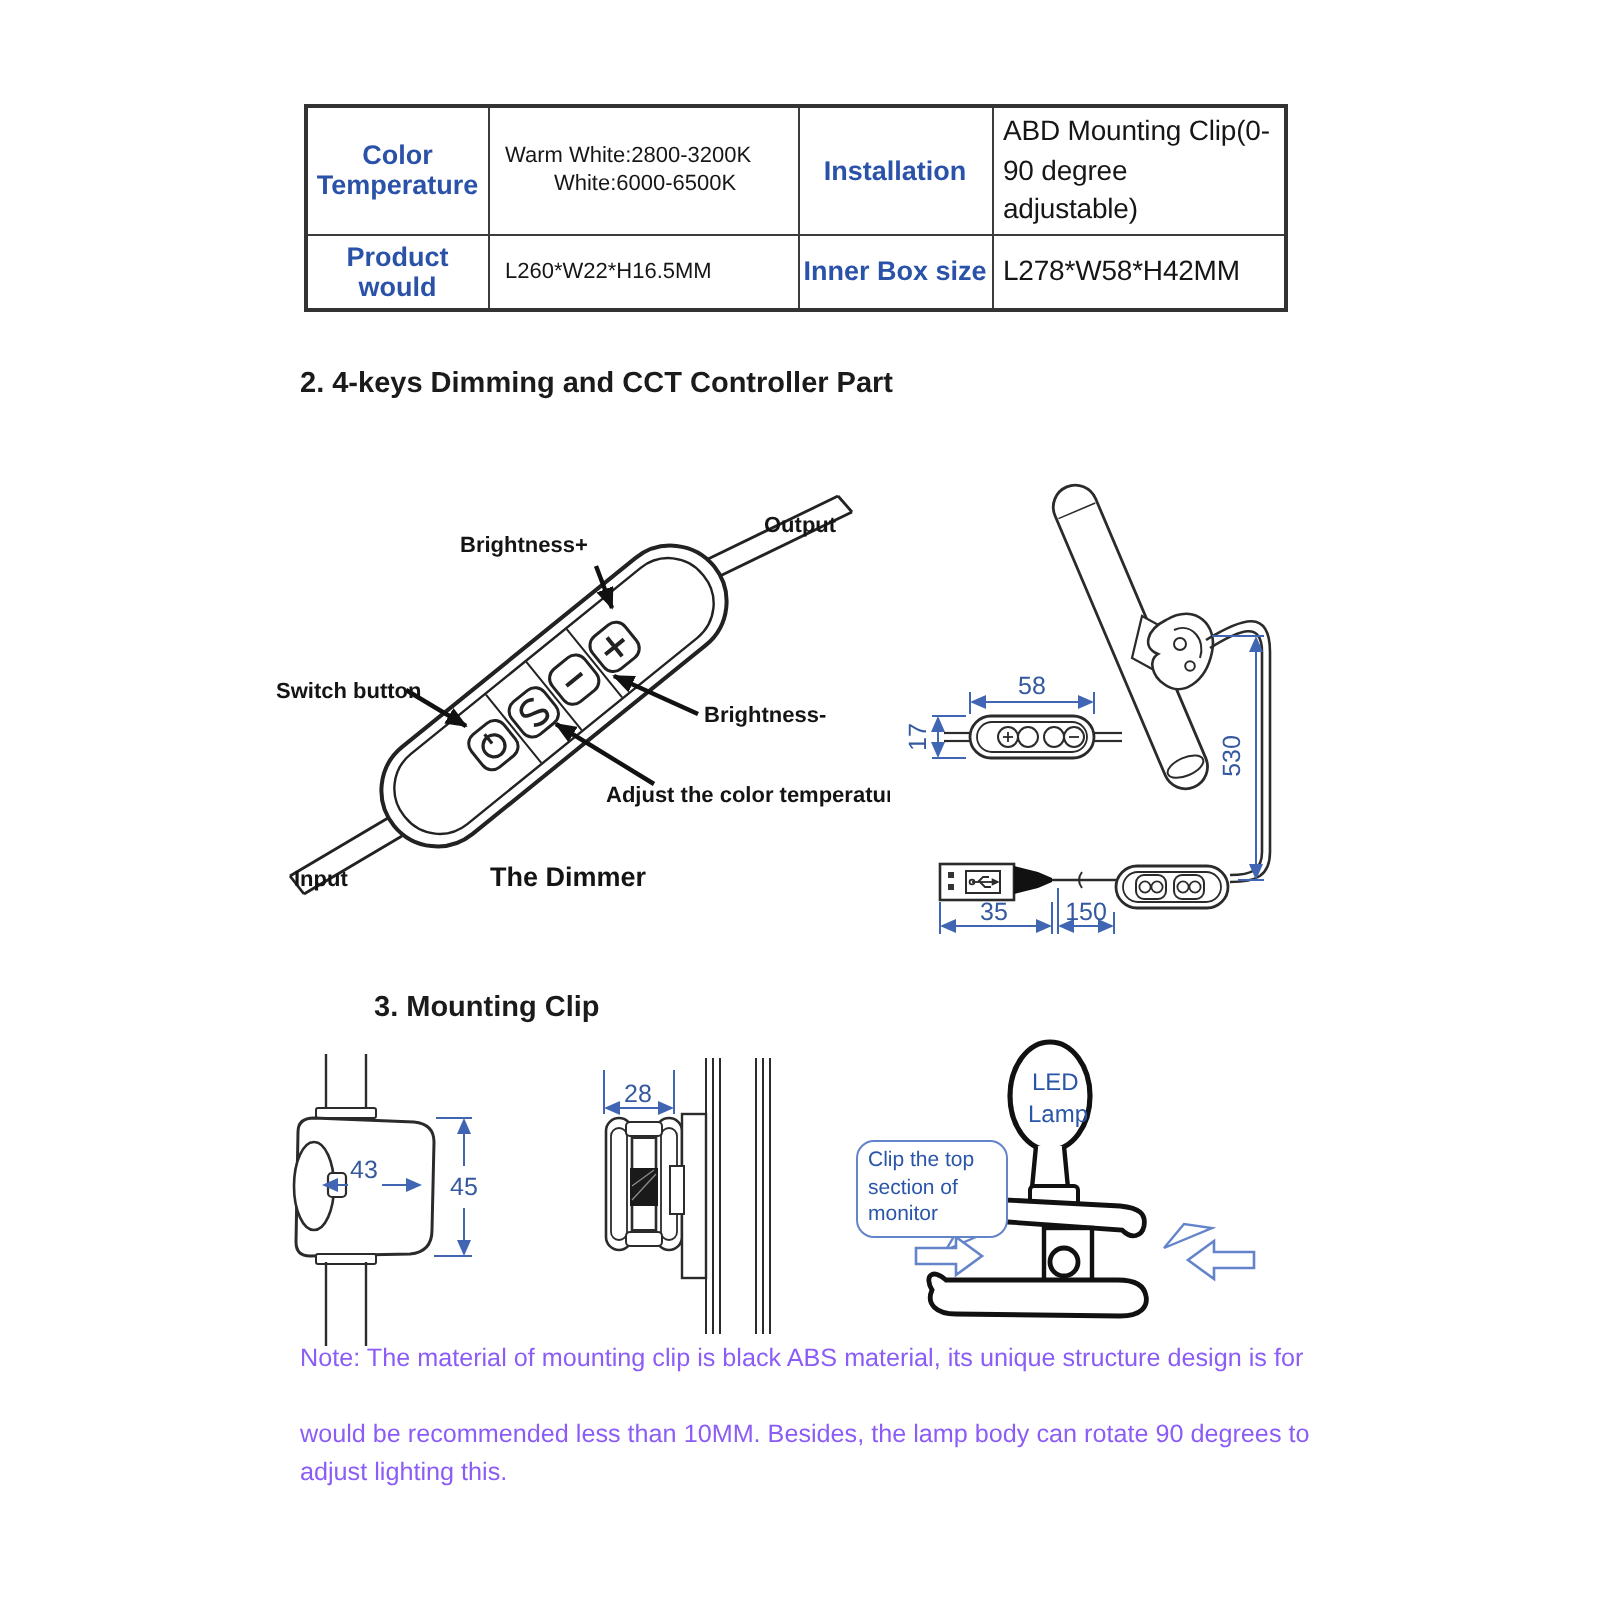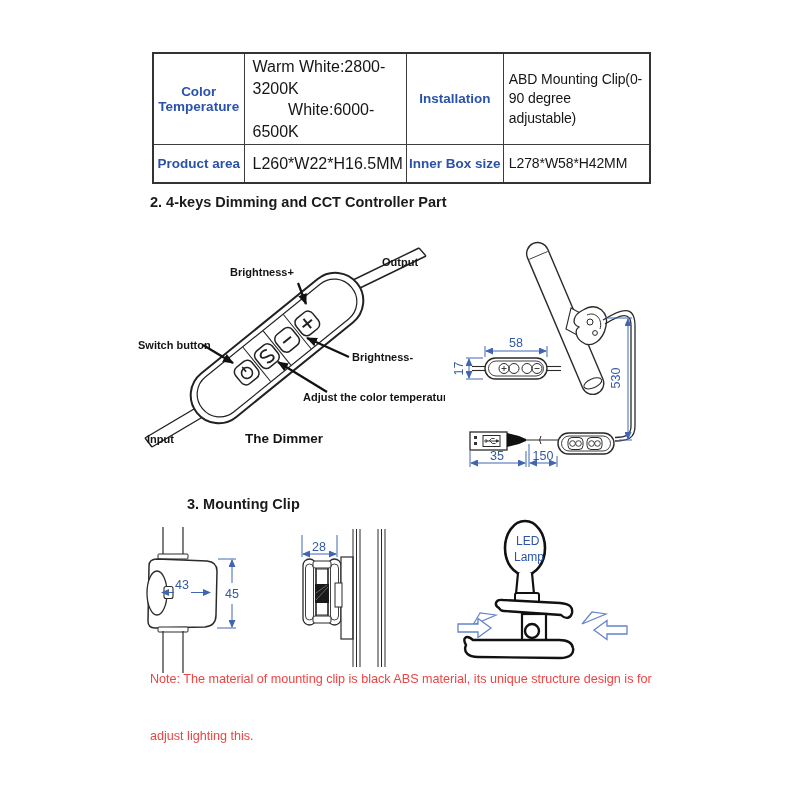--- a/index.html
+++ b/index.html
@@ -4,39 +4,39 @@
 <style>
   html,body{margin:0;padding:0;background:#fff;}
   #canvas{position:relative;width:714px;height:800px;background:#ffffff;overflow:hidden;
           font-family:"Liberation Sans",sans-serif;}
 
   
   .spec-table{position:absolute;left:152px;top:52px;border-collapse:collapse;table-layout:fixed;}
   .spec-table td{border:1.6px solid #3c3c3c;vertical-align:middle;overflow:hidden;}
   .spec-table{border:2px solid #333;}
   td.hd{color:#2a52a8;font-weight:bold;font-size:13.5px;text-align:center;line-height:1.15;padding:2px;}
-  td.vl{font-size:16px;color:#161616;padding:2px 3px 2px 8px;white-space:pre-wrap;line-height:1.35;}
+  td.vl{font-size:11px;color:#161616;padding:2px 3px 2px 8px;white-space:pre-wrap;line-height:1.35;}
   td.vl.tight{font-size:14px;letter-spacing:-0.1px;padding-left:5px;line-height:1.4;}
 
   
   .sec-head{position:absolute;font-size:14.5px;font-weight:bold;color:#1b1b1b;white-space:nowrap;}
 
   
   .fig{position:absolute;}
   svg text{font-family:"Liberation Sans",sans-serif;}
   .lbl{font-weight:bold;font-size:11px;fill:#141414;}
   .cap{font-weight:bold;font-size:13.5px;fill:#141414;}
   .dim{font-size:12.5px;fill:#35599f;}
 
   
   .callout{position:absolute;border:1.4px solid #6484ca;border-radius:9px;padding:3px 5px;
            color:#2a55a8;font-size:10.5px;line-height:1.3;background:#fff;}
 
   
-  .note-line{position:absolute;left:150px;width:540px;font-size:12.6px;color:#ef4444;white-space:nowrap;}
+  .note-line{position:absolute;left:150px;width:540px;font-size:12.6px;color:#8b5cf6;white-space:nowrap;}
 </style>
 </head>
 <body>
 
 <div id="canvas">
 
   <table class="spec-table">
     <colgroup>
         <col style="width:91px">
         <col style="width:155px">
@@ -46,29 +46,29 @@
     <tbody>
         <tr style="height:40px">
       <td class="hd">Color Temperature</td>
       <td class="vl">Warm White:2800-3200K
         White:6000-6500K</td>
       <td class="hd">Installation</td>
       <td class="vl tight">ABD Mounting Clip(0-90 degree
 adjustable)</td>
     </tr>
     <tr style="height:38px">
-      <td class="hd">Product area</td>
+      <td class="hd">Product would</td>
       <td class="vl">L260*W22*H16.5MM</td>
       <td class="hd">Inner Box size</td>
       <td class="vl tight">L278*W58*H42MM</td>
     </tr>
   </tbody>
     </table>
 
-  <div class="sec-head" style="left:150px;top:194px;">2. 4-keys Dimming and CCT Controller Part</div>
+  <div class="sec-head" style="left:150px;top:184px;">2. 4-keys Dimming and CCT Controller Part</div>
 
   <svg class="fig" style="left:135px;top:245px;" width="310" height="205" viewBox="0 0 310 205">
     <defs>
       <marker id="mB" markerUnits="userSpaceOnUse" markerWidth="11" markerHeight="9" refX="10" refY="4.5" orient="auto">
         <path d="M0,0 L11,4.5 L0,9 Z" fill="#111"></path>
       </marker>
     </defs>
 
     <g stroke="#222" stroke-width="1.4" fill="none">
       <path d="M218,35 L284,3"></path>
@@ -312,17 +312,19 @@
     <path d="M60,103 L53,115 L76,105 Z" fill="#fff" stroke="#6484ca" stroke-width="1.2"></path>
     <path d="M172,102 L162,114 L186,104 Z" fill="#fff" stroke="#6484ca" stroke-width="1.2"></path>
 
     <polygon points="38,114 58,114 58,108.5 71,118 58,127.5 58,122 38,122" fill="#fff" stroke="#6484ca" stroke-width="1.3"></polygon>
     <polygon points="207,116 187,116 187,110.5 174,120 187,129.5 187,124 207,124" fill="#fff" stroke="#6484ca" stroke-width="1.3"></polygon>
 
     <text x="96" y="35" font-size="12" fill="#2a55a8">LED</text>
     <text x="94" y="51" font-size="12" fill="#2a55a8">Lamp</text>
   </svg>
 
+  <div class="callout" style="left:428px;top:570px;width:64px;">Clip the top section of monitor</div>
 
   <div class="note-line" style="top:672px;">Note: The material of mounting clip is black ABS material, its unique structure design is for</div>
+  <div class="note-line" style="top:710px;">would be recommended less than 10MM. Besides, the lamp body can rotate 90 degrees to</div>
   <div class="note-line" style="top:729px;">adjust lighting this.</div>
 
 </div>
 
 </body></html>

